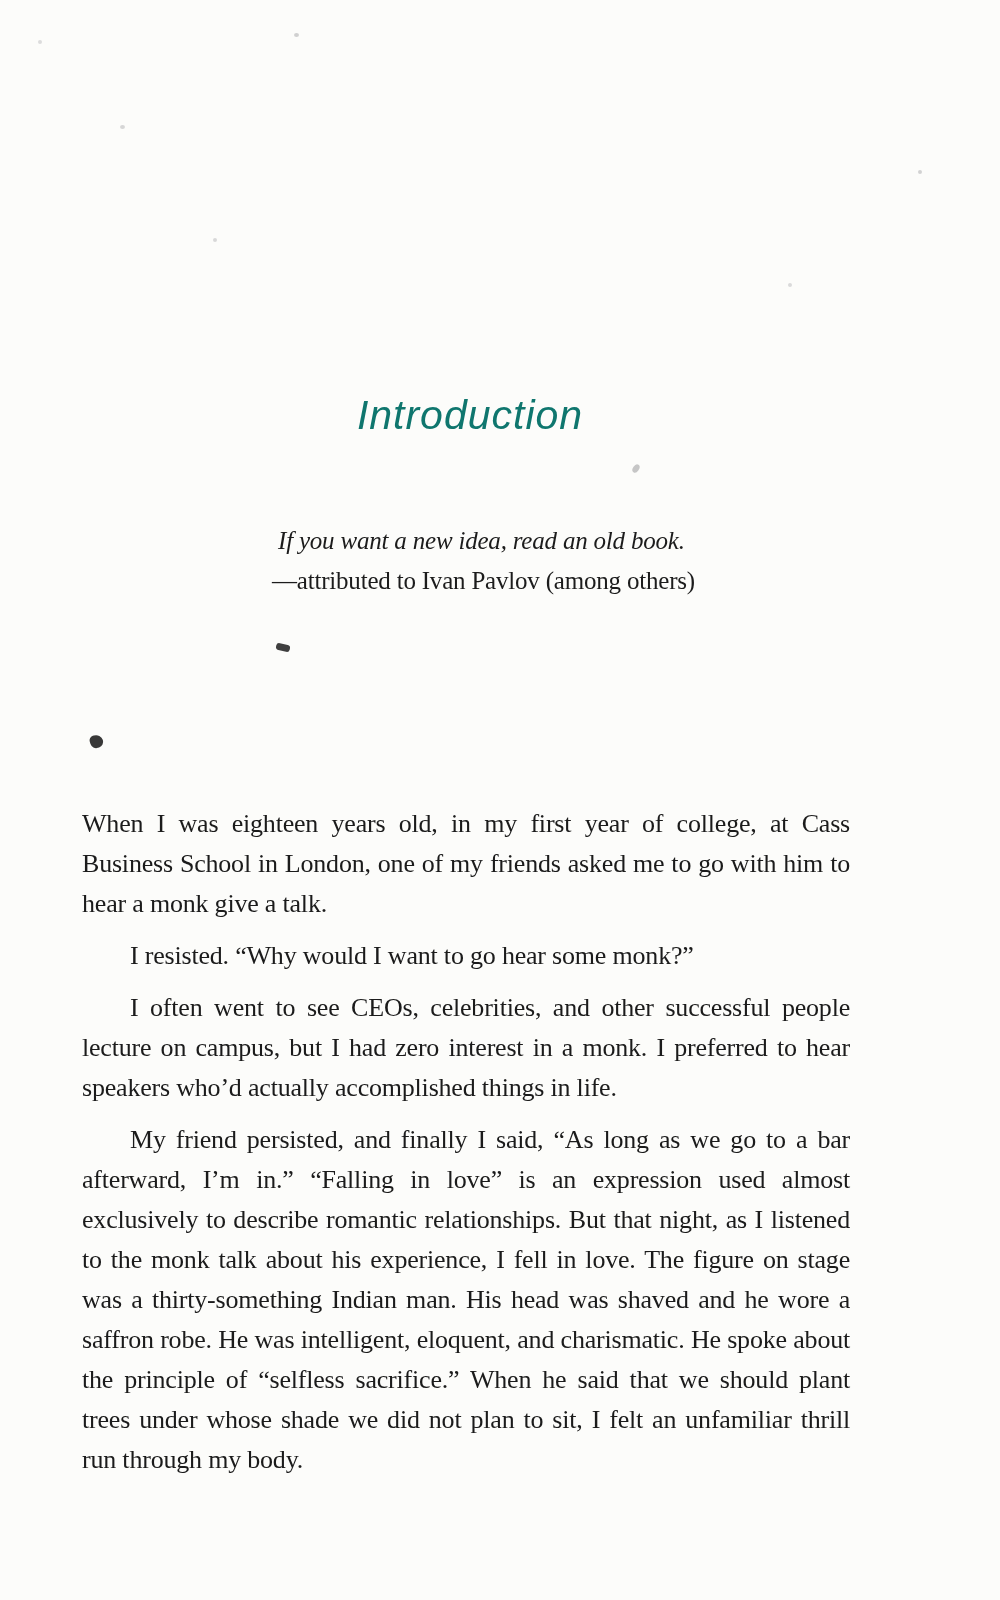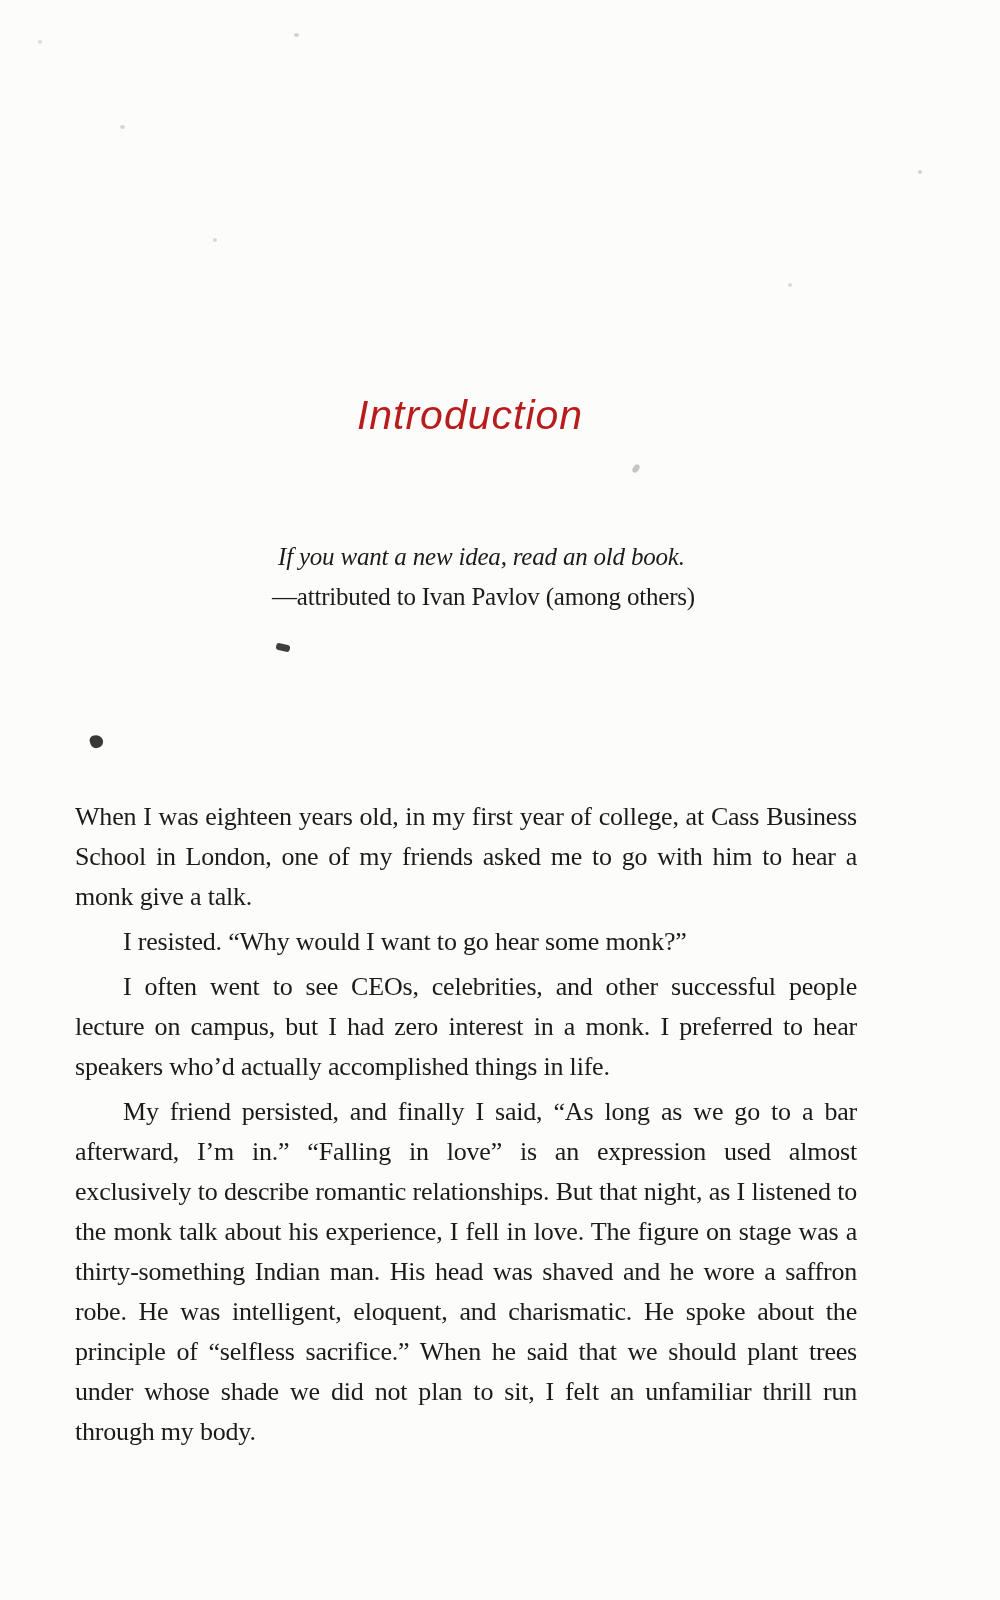--- a/index.html
+++ b/index.html
@@ -17,49 +17,48 @@
     top: 392px;
     left: 0;
     width: 940px;
     margin: 0;
     text-align: center;
     font-family: "Liberation Sans", "DejaVu Sans", sans-serif;
     font-style: italic;
     font-weight: 400;
     font-size: 41px;
     letter-spacing: 1px;
-    color: #b91c1c;
+    color: #0f766e;
   }
   .epigraph {
     position: absolute;
     left: 272px;
     top: 521px;
     font-size: 25px;
     line-height: 40px;
     color: #1c1c1c;
     letter-spacing: -0.2px;
   }
   .epigraph .quote {
     font-style: italic;
     padding-left: 6px;
-    margin-top: 16px;
   }
   .body-text {
     position: absolute;
     left: 70px;
     top: 792px;
     width: 792px;
     font-size: 26px;
     line-height: 40px;
     text-align: justify;
     color: #1b1b1b;
     letter-spacing: -0.2px;
   }
   .body-text p {
-    margin: 5px;
+    margin: 12px;
     text-indent: 48px;
   }
   .body-text p.first { text-indent: 0; }
   .em { }
   .page-number {
     position: absolute;
     left: 70px;
     top: 1478px;
     width: 792px;
     text-align: right;

